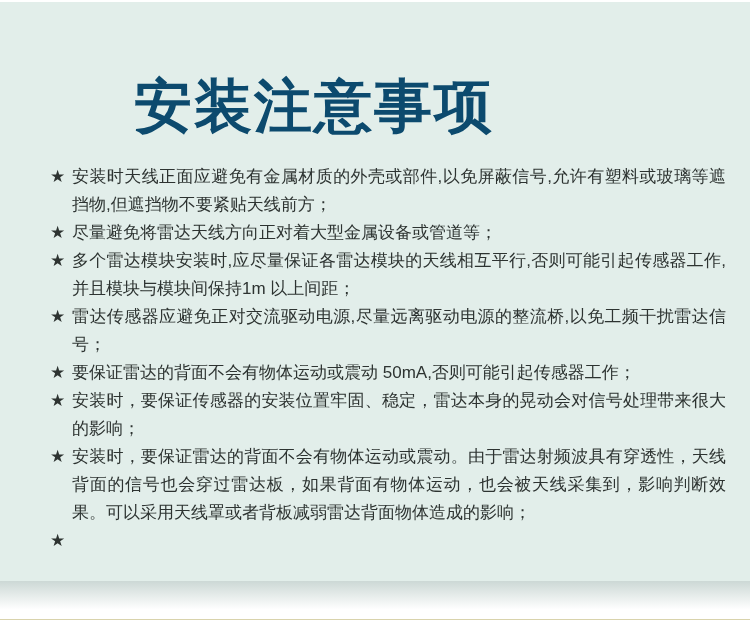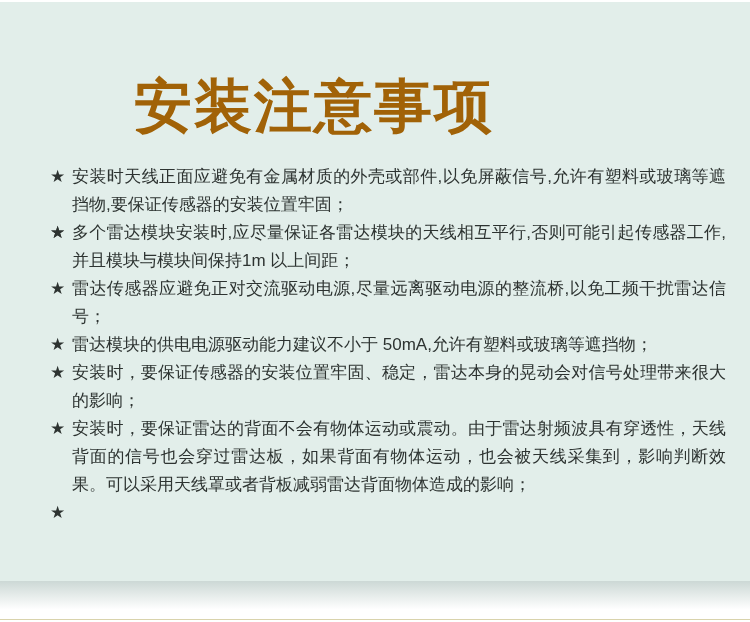--- a/index.html
+++ b/index.html
@@ -41,21 +41,21 @@
   .page-title {
     position: absolute;
     top: 34px;
     left: 0;
     width: 628px;
     text-align: center;
     font-size: 58px;
     line-height: 66px;
     font-weight: bold;
     letter-spacing: 2px;
-    color: #a16207;
+    color: #0c4a6e;
   }
   .notes-list {
     position: absolute;
     top: 163px;
     left: 50px;
     width: 676px;
     font-size: 17px;
     line-height: 28px;
     color: #2d3331;
   }
@@ -78,33 +78,33 @@
 <body>
 
 <div class="mint-panel"></div>
 <div class="shadow-fade"></div>
 <div class="bottom-rule"></div>
 
 <h1 class="page-title">安装注意事项</h1>
 
 <div class="notes-list">
   <p class="note-item">
-    <span class="star">★</span><span>安装时天线正面应避免有金属材质的外壳或部件,以免屏蔽信号,允许有塑料或玻璃等遮挡物,要保证传感器的安装位置牢固；</span>
+    <span class="star">★</span><span>安装时天线正面应避免有金属材质的外壳或部件,以免屏蔽信号,允许有塑料或玻璃等遮挡物,但遮挡物不要紧贴天线前方；</span>
   </p>
   <p class="note-item">
-    <span class="star">★</span>
+    <span class="star">★</span><span>尽量避免将雷达天线方向正对着大型金属设备或管道等；</span>
   </p>
   <p class="note-item">
     <span class="star">★</span><span>多个雷达模块安装时,应尽量保证各雷达模块的天线相互平行,否则可能引起传感器工作,并且模块与模块间保持1m 以上间距；</span>
   </p>
   <p class="note-item">
     <span class="star">★</span><span>雷达传感器应避免正对交流驱动电源,尽量远离驱动电源的整流桥,以免工频干扰雷达信号；</span>
   </p>
   <p class="note-item">
-    <span class="star">★</span><span>雷达模块的供电电源驱动能力建议不小于 50mA,允许有塑料或玻璃等遮挡物；</span>
+    <span class="star">★</span><span>要保证雷达的背面不会有物体运动或震动 50mA,否则可能引起传感器工作；</span>
   </p>
   <p class="note-item">
     <span class="star">★</span><span>安装时，要保证传感器的安装位置牢固、稳定，雷达本身的晃动会对信号处理带来很大的影响；</span>
   </p>
   <p class="note-item">
     <span class="star">★</span><span>安装时，要保证雷达的背面不会有物体运动或震动。由于雷达射频波具有穿透性，天线背面的信号也会穿过雷达板，如果背面有物体运动，也会被天线采集到，影响判断效果。可以采用天线罩或者背板减弱雷达背面物体造成的影响；</span>
   </p>
   <p class="note-item">
     <span class="star">★</span>
   </p>

